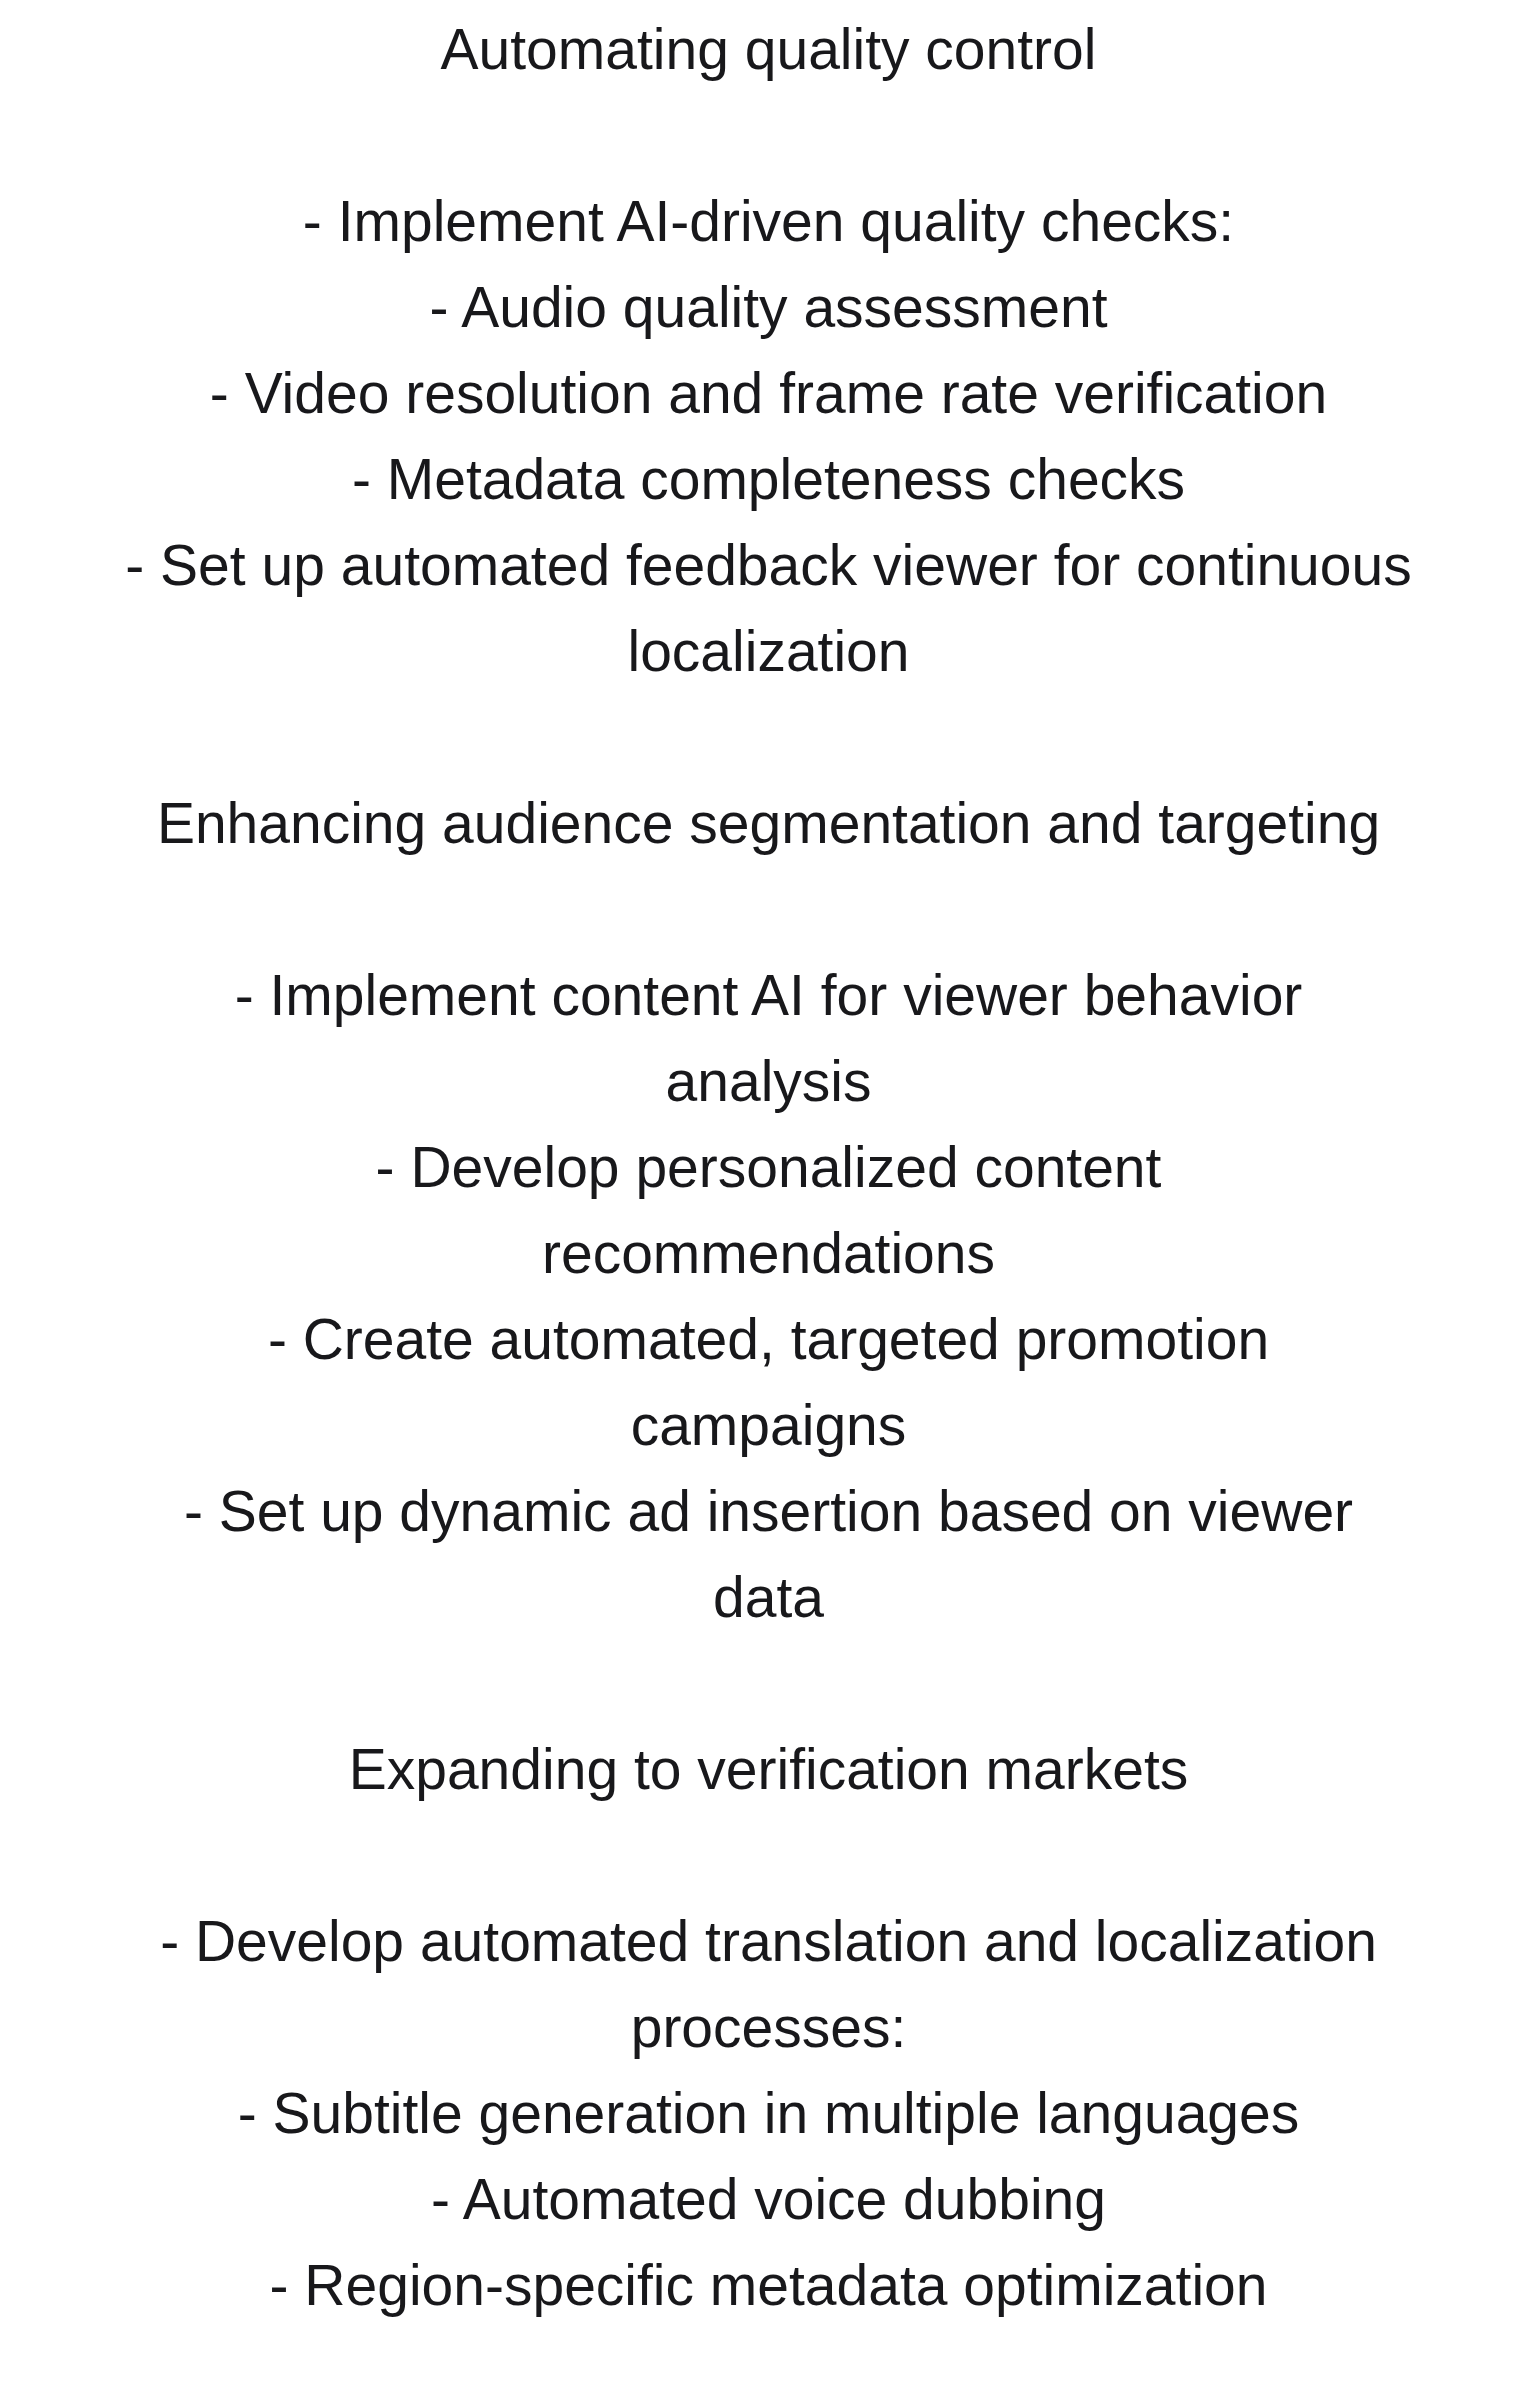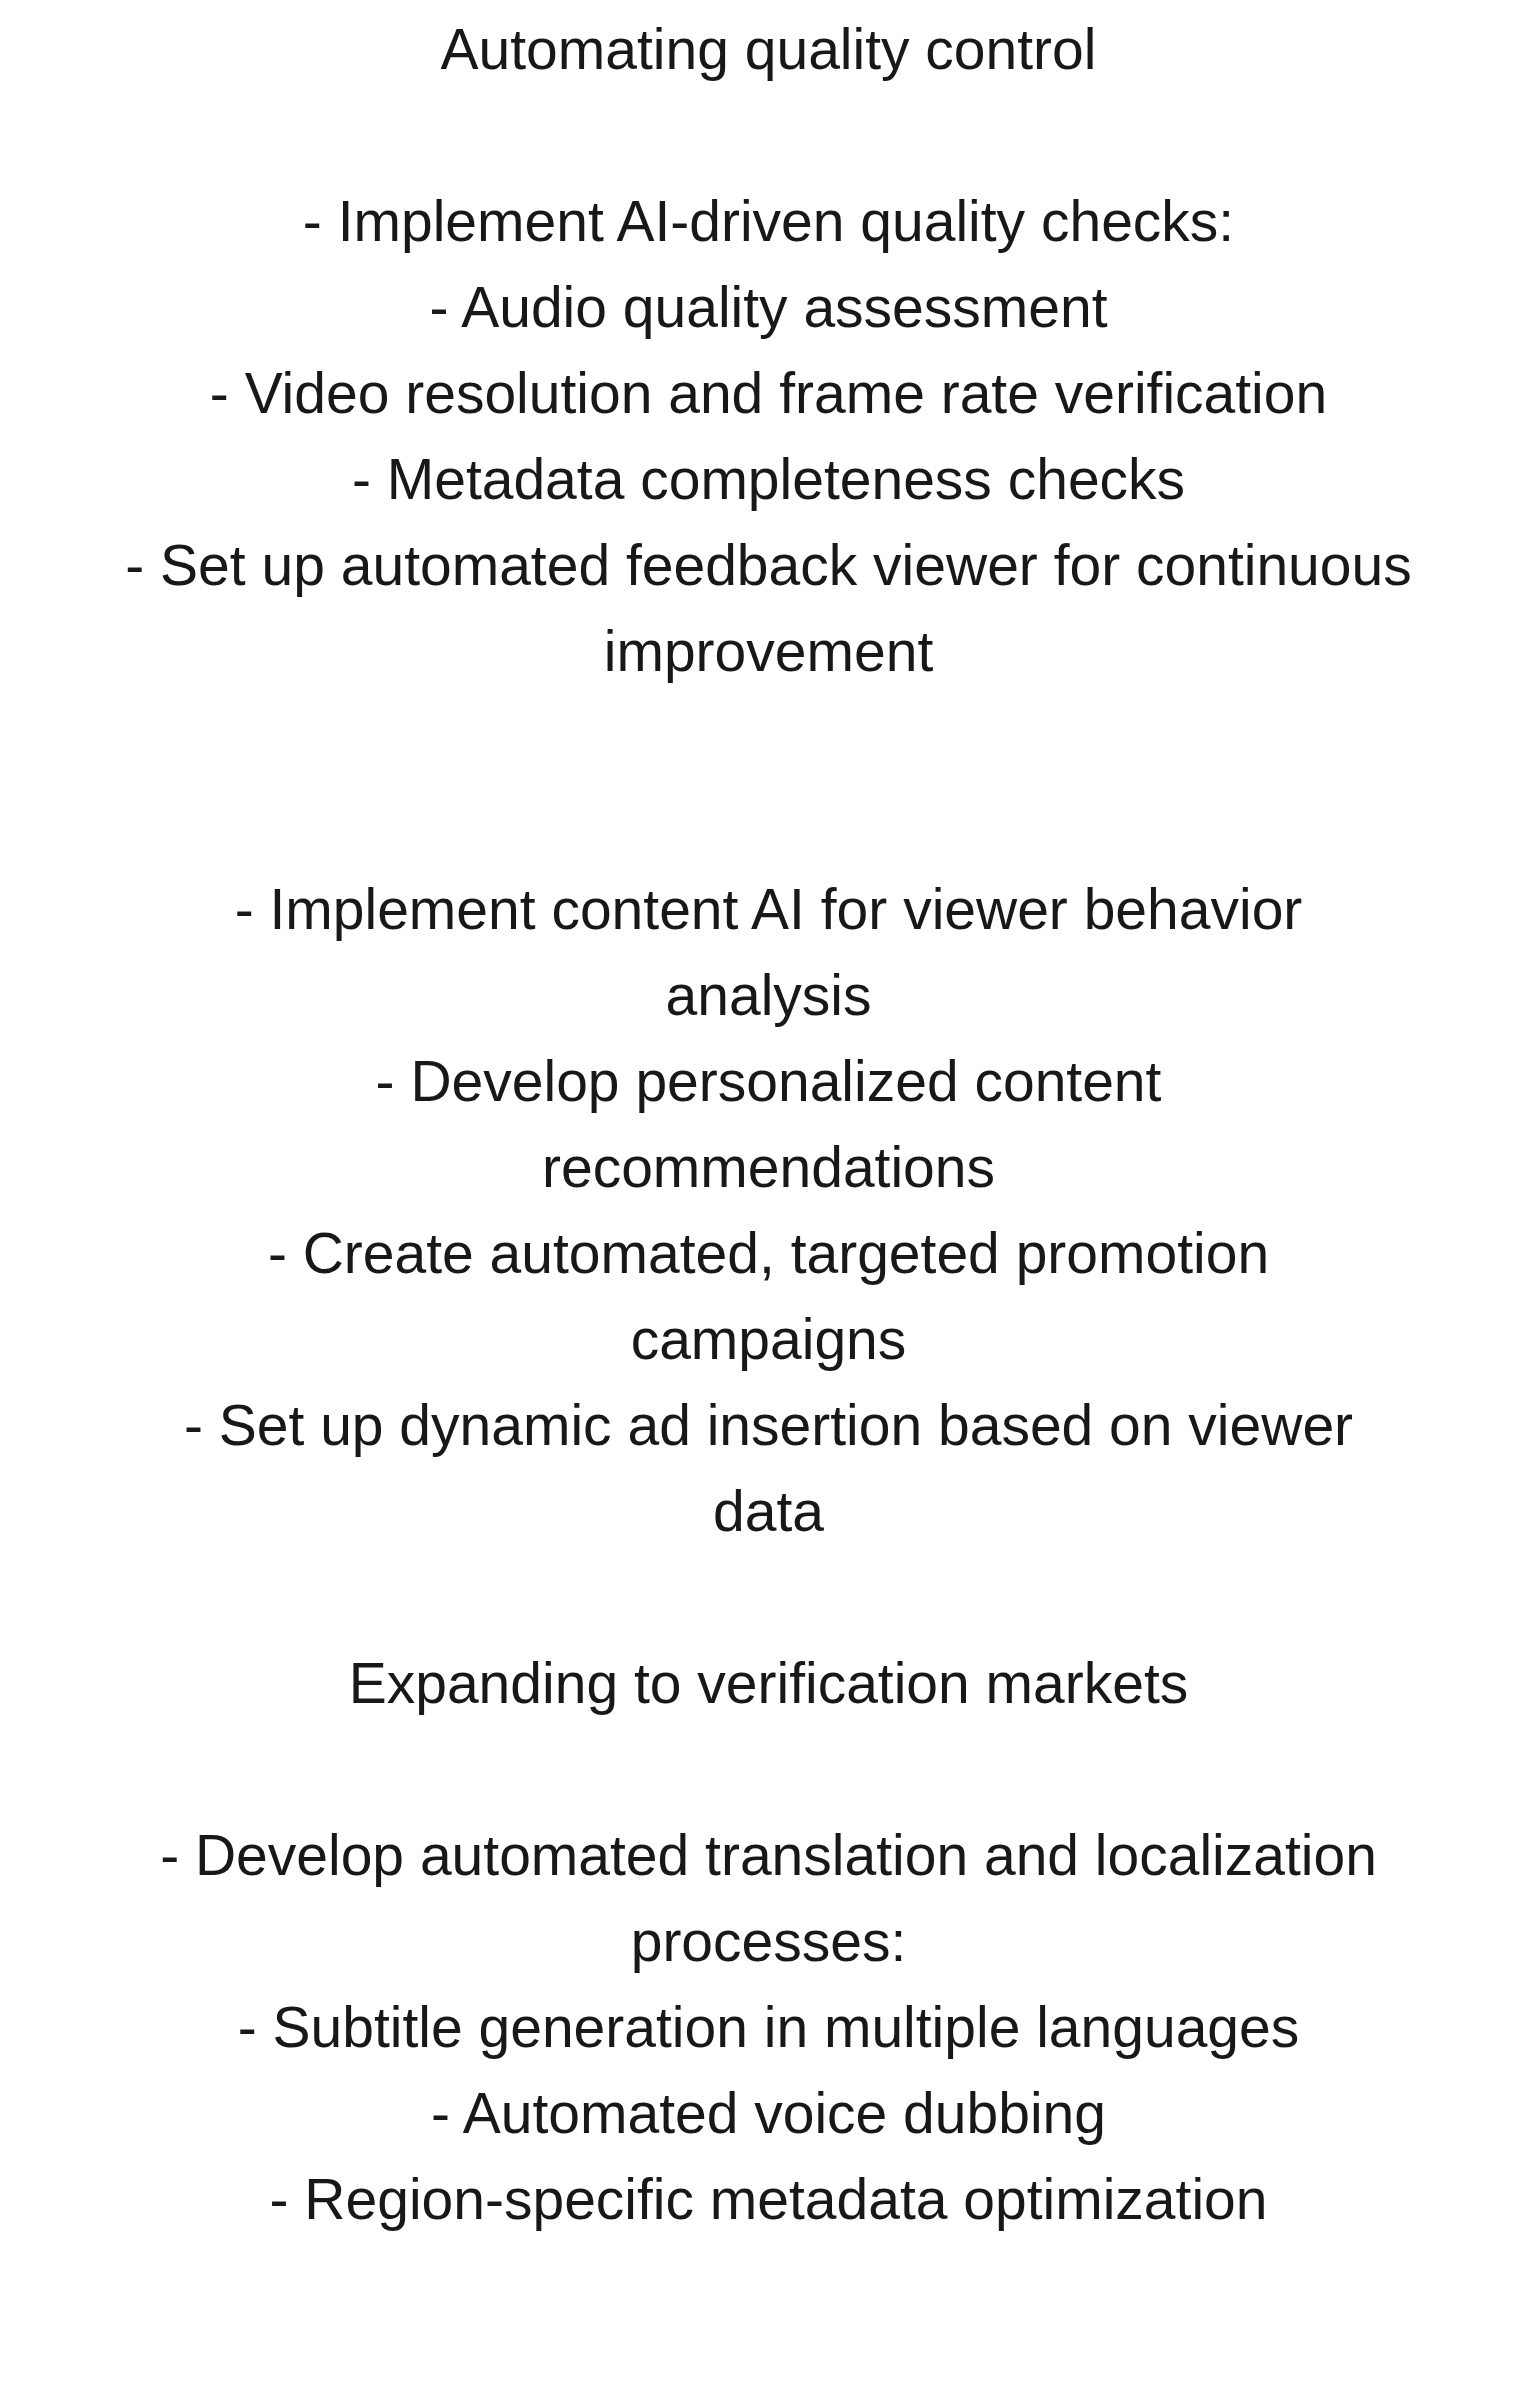--- a/index.html
+++ b/index.html
@@ -62,22 +62,23 @@
 
 <div class="page">
   <div class="doc" id="doc-body">
       <div class="line heading">Automating quality control</div>
       <div class="line blank"></div>
       <div class="line bullet">- Implement AI-driven quality checks:</div>
       <div class="line bullet">- Audio quality assessment</div>
       <div class="line bullet">- Video resolution and frame rate verification</div>
       <div class="line bullet">- Metadata completeness checks</div>
       <div class="line bullet">- Set up automated feedback viewer for continuous</div>
-      <div class="line cont">improvement</div>
+      <div class="line cont">localization</div>
       <div class="line blank"></div>
+      <div class="line heading">Enhancing audience segmentation and targeting</div>
       <div class="line blank"></div>
       <div class="line bullet">- Implement content AI for viewer behavior</div>
       <div class="line cont">analysis</div>
       <div class="line bullet">- Develop personalized content</div>
       <div class="line cont">recommendations</div>
       <div class="line bullet">- Create automated, targeted promotion</div>
       <div class="line cont">campaigns</div>
       <div class="line bullet">- Set up dynamic ad insertion based on viewer</div>
       <div class="line cont">data</div>
       <div class="line blank"></div>

